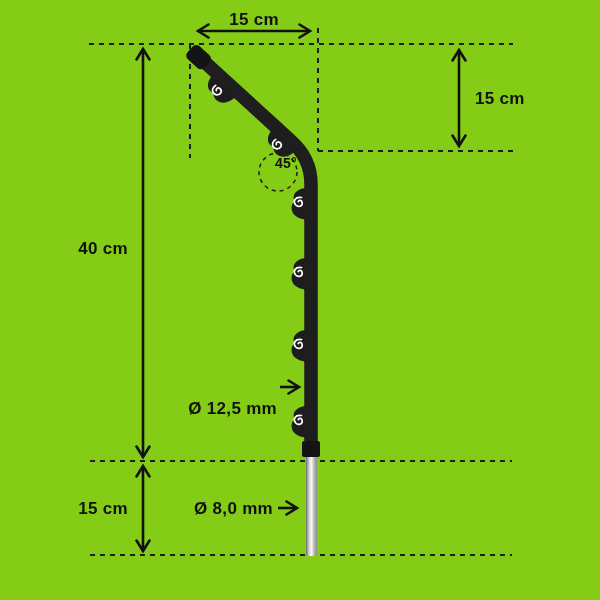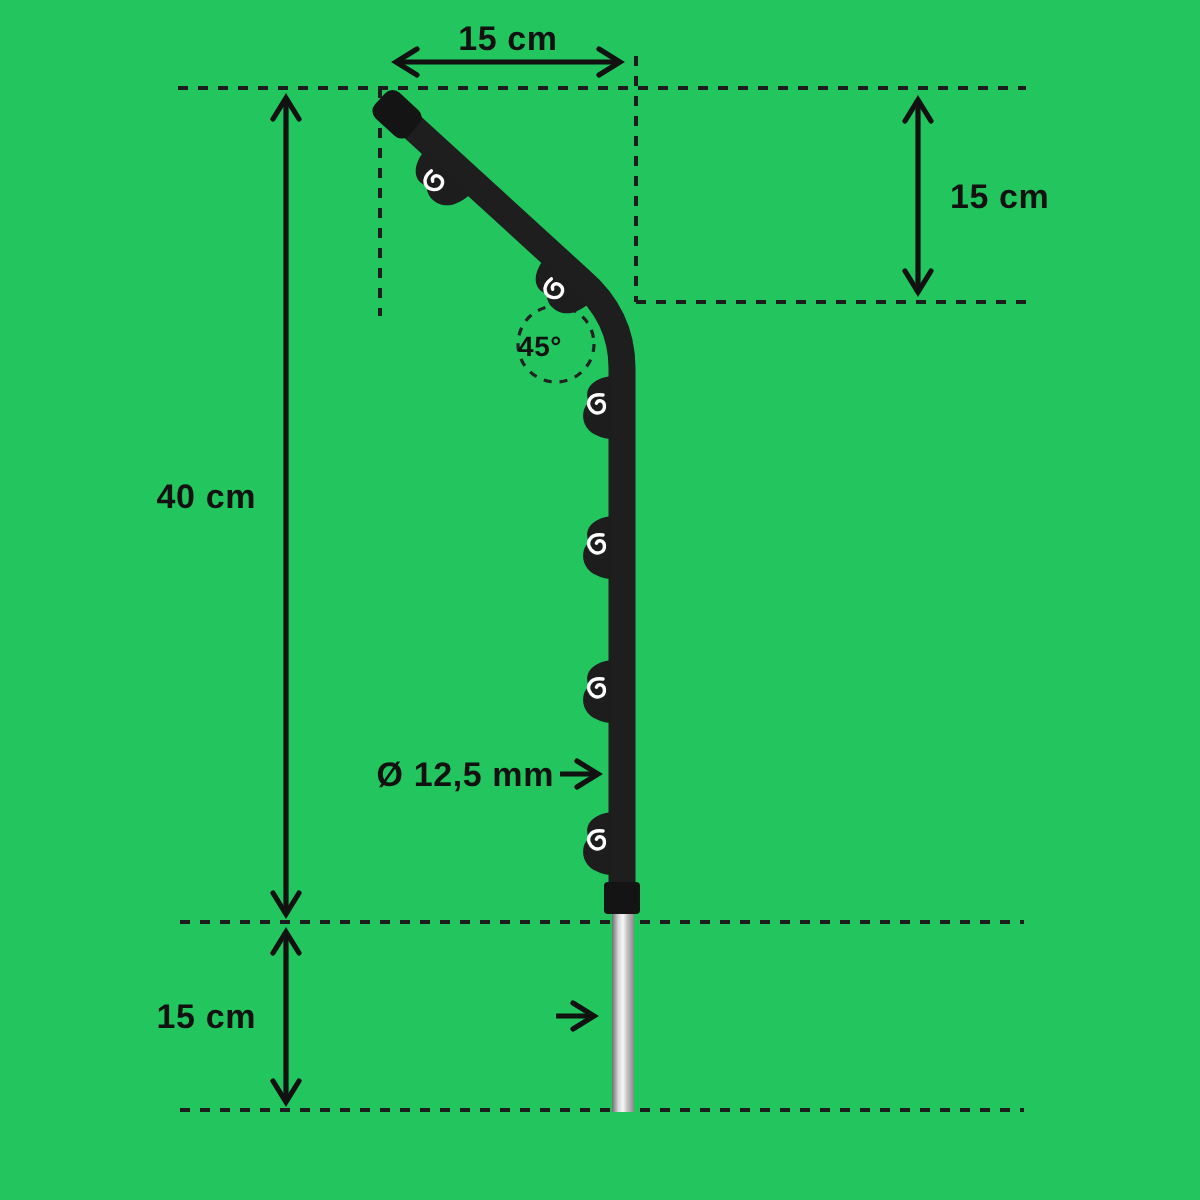--- a/index.html
+++ b/index.html
@@ -4,21 +4,21 @@
 <style>
   html, body {
     margin: 0;
     padding: 0;
     background: #ffffff;
   }
   .stage {
     position: relative;
     width: 600px;
     height: 600px;
-    background: #22c55e;
+    background: #84cc16;
     overflow: hidden;
     font-family: "Liberation Sans", sans-serif;
   }
   .stage svg {
     position: absolute;
     left: 0;
     top: 0;
   }
   .lbl {
     position: absolute;
@@ -26,24 +26,24 @@
     font-size: 17px;
     color: #111;
     letter-spacing: .3px;
     white-space: nowrap;
     line-height: 1;
   }
   .lbl-top-width   { left: 196px; top: 11px;  width: 116px; text-align: center; }
   .lbl-head-height { left: 475px; top: 90px; }
   .lbl-post-height { left: 58px;  top: 240px; width: 70px;  text-align: right; }
   .lbl-spike-len   { left: 58px;  top: 500px; width: 70px;  text-align: right; }
-  .lbl-post-dia    { left: 157px; top: 379px; width: 120px; text-align: right; }
+  .lbl-post-dia    { left: 157px; top: 400px; width: 120px; text-align: right; }
   .lbl-spike-dia   { left: 153px; top: 500px; width: 120px; text-align: right; }
   .lbl-angle {
-    left: 259px; top: 166px; width: 38px; text-align: left;
+    left: 259px; top: 156px; width: 38px; text-align: right;
     font-size: 14px;
   }
 </style>
 </head>
 <body>
 
 <div class="stage">
 
   <svg width="600" height="600" viewBox="0 0 600 600" aria-hidden="true">
     <defs>
@@ -98,14 +98,15 @@
       <use href="#clipShape" transform="translate(305,331)"></use>
       <use href="#clipShape" transform="translate(305,407)"></use>
     </g>
   </svg>
 
   <div class="lbl lbl-top-width">15 cm</div>
   <div class="lbl lbl-head-height">15 cm</div>
   <div class="lbl lbl-post-height">40 cm</div>
   <div class="lbl lbl-spike-len">15 cm</div>
   <div class="lbl lbl-post-dia">Ø 12,5 mm</div>
+  <div class="lbl lbl-spike-dia">Ø 8,0 mm</div>
   <div class="lbl lbl-angle">45°</div>
 </div>
 
 </body></html>

